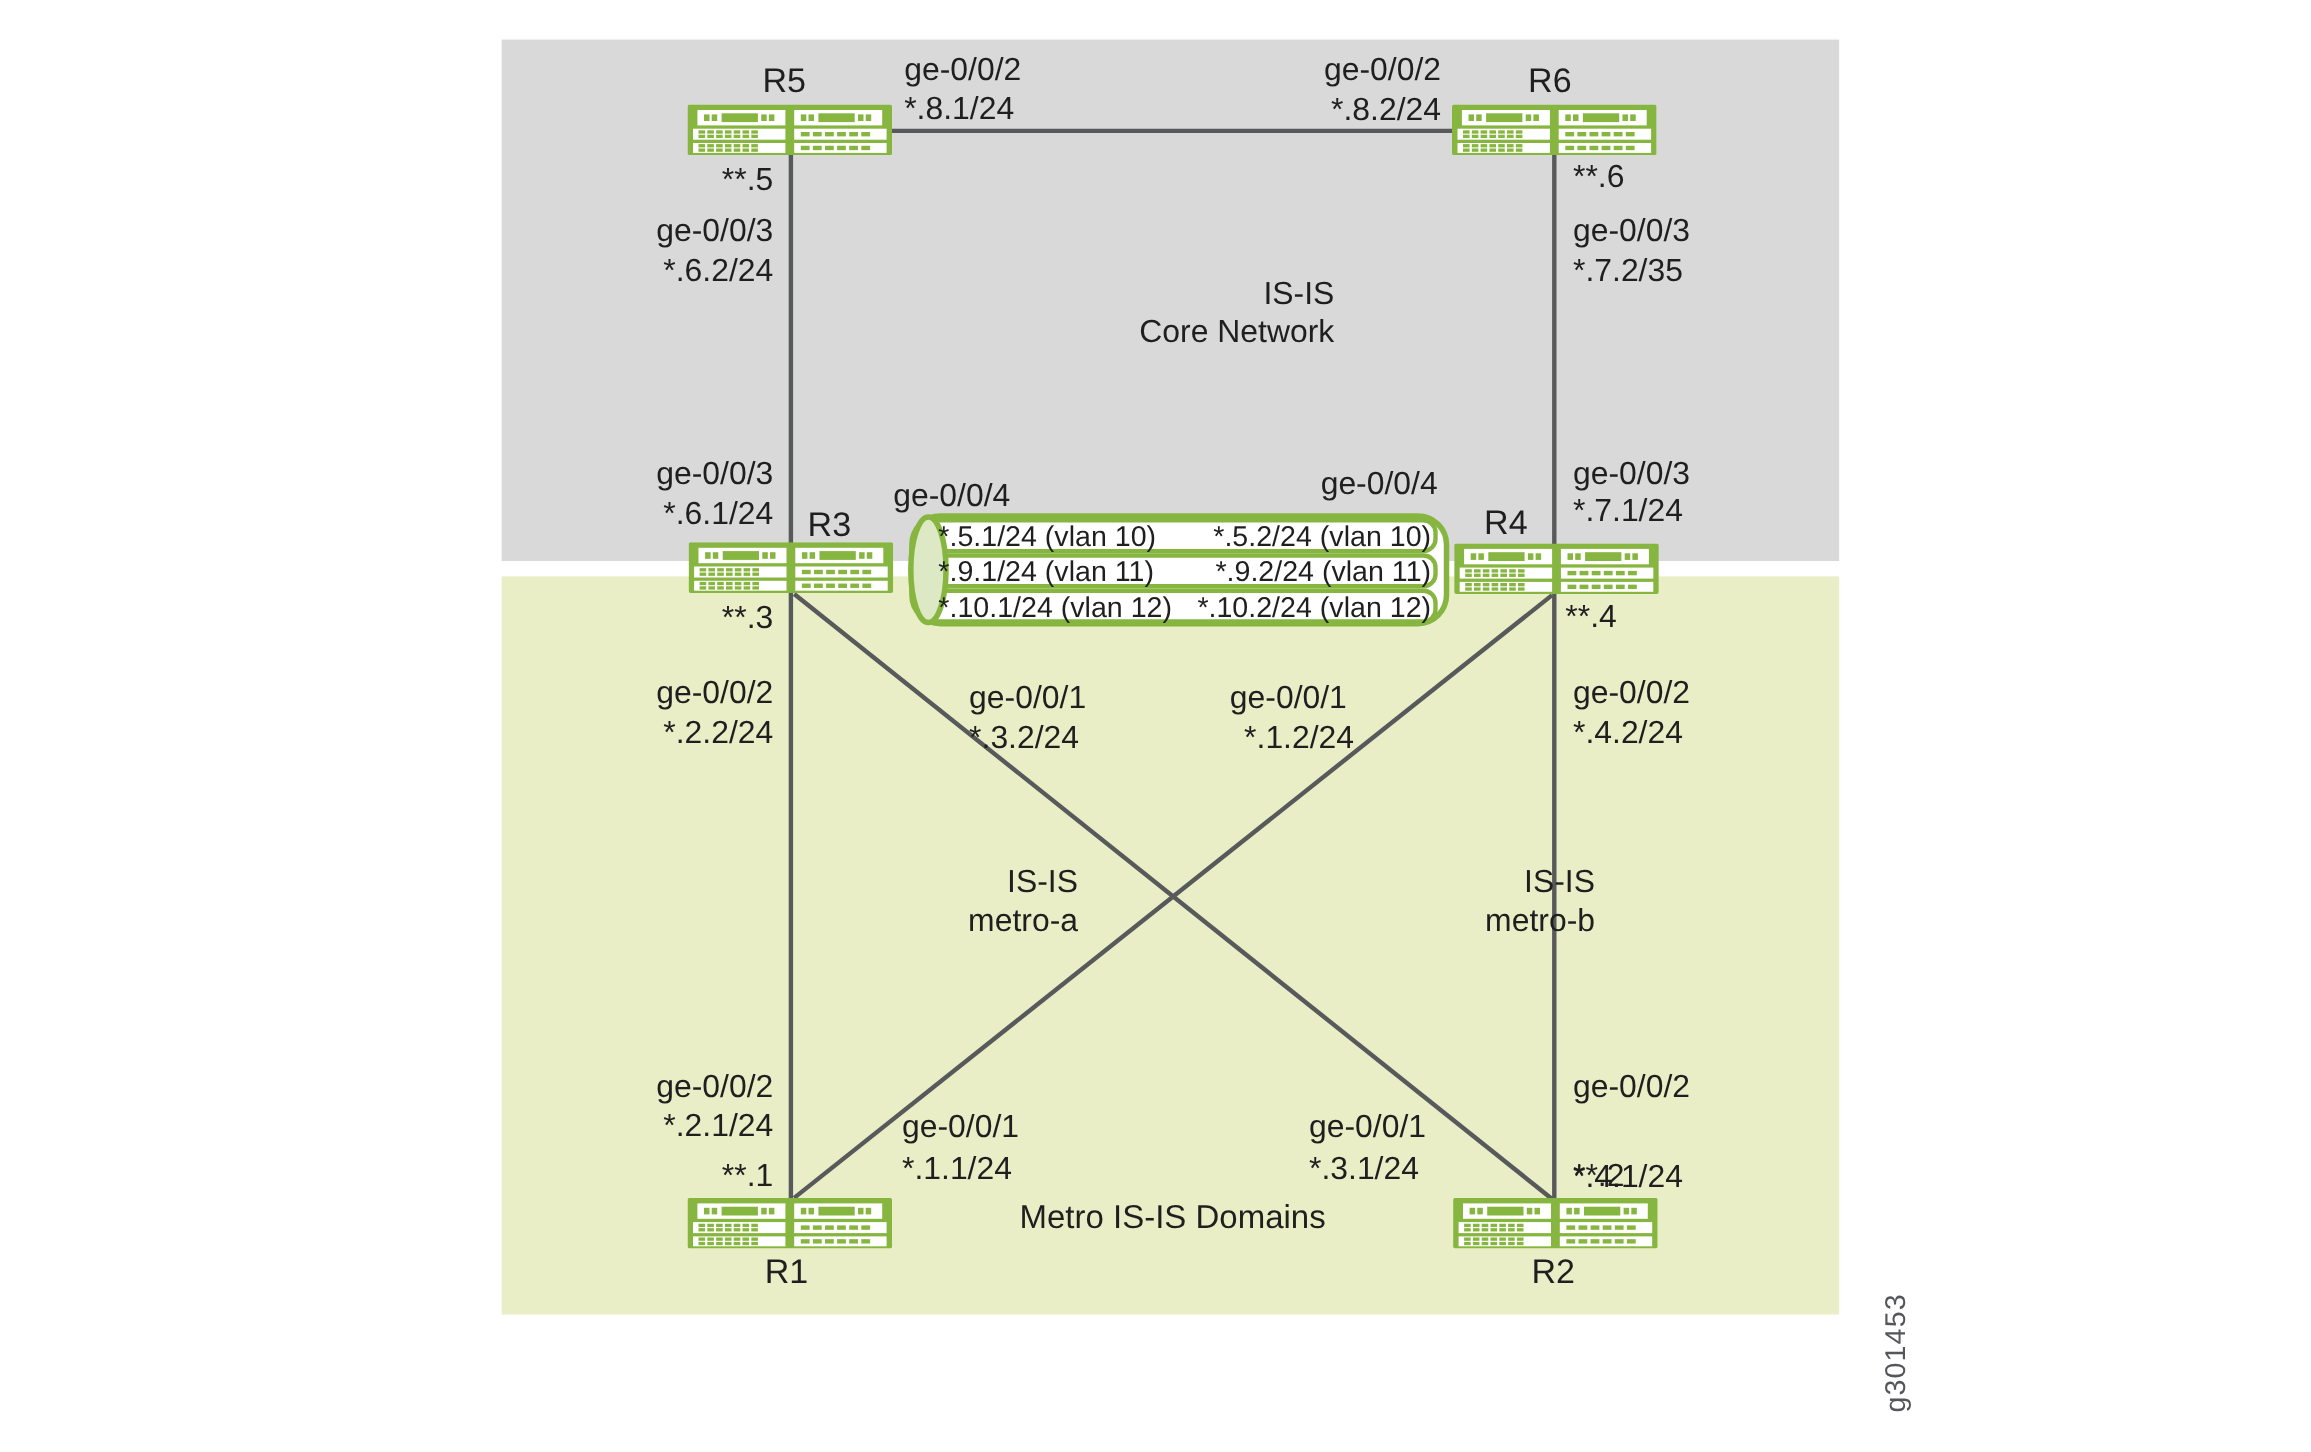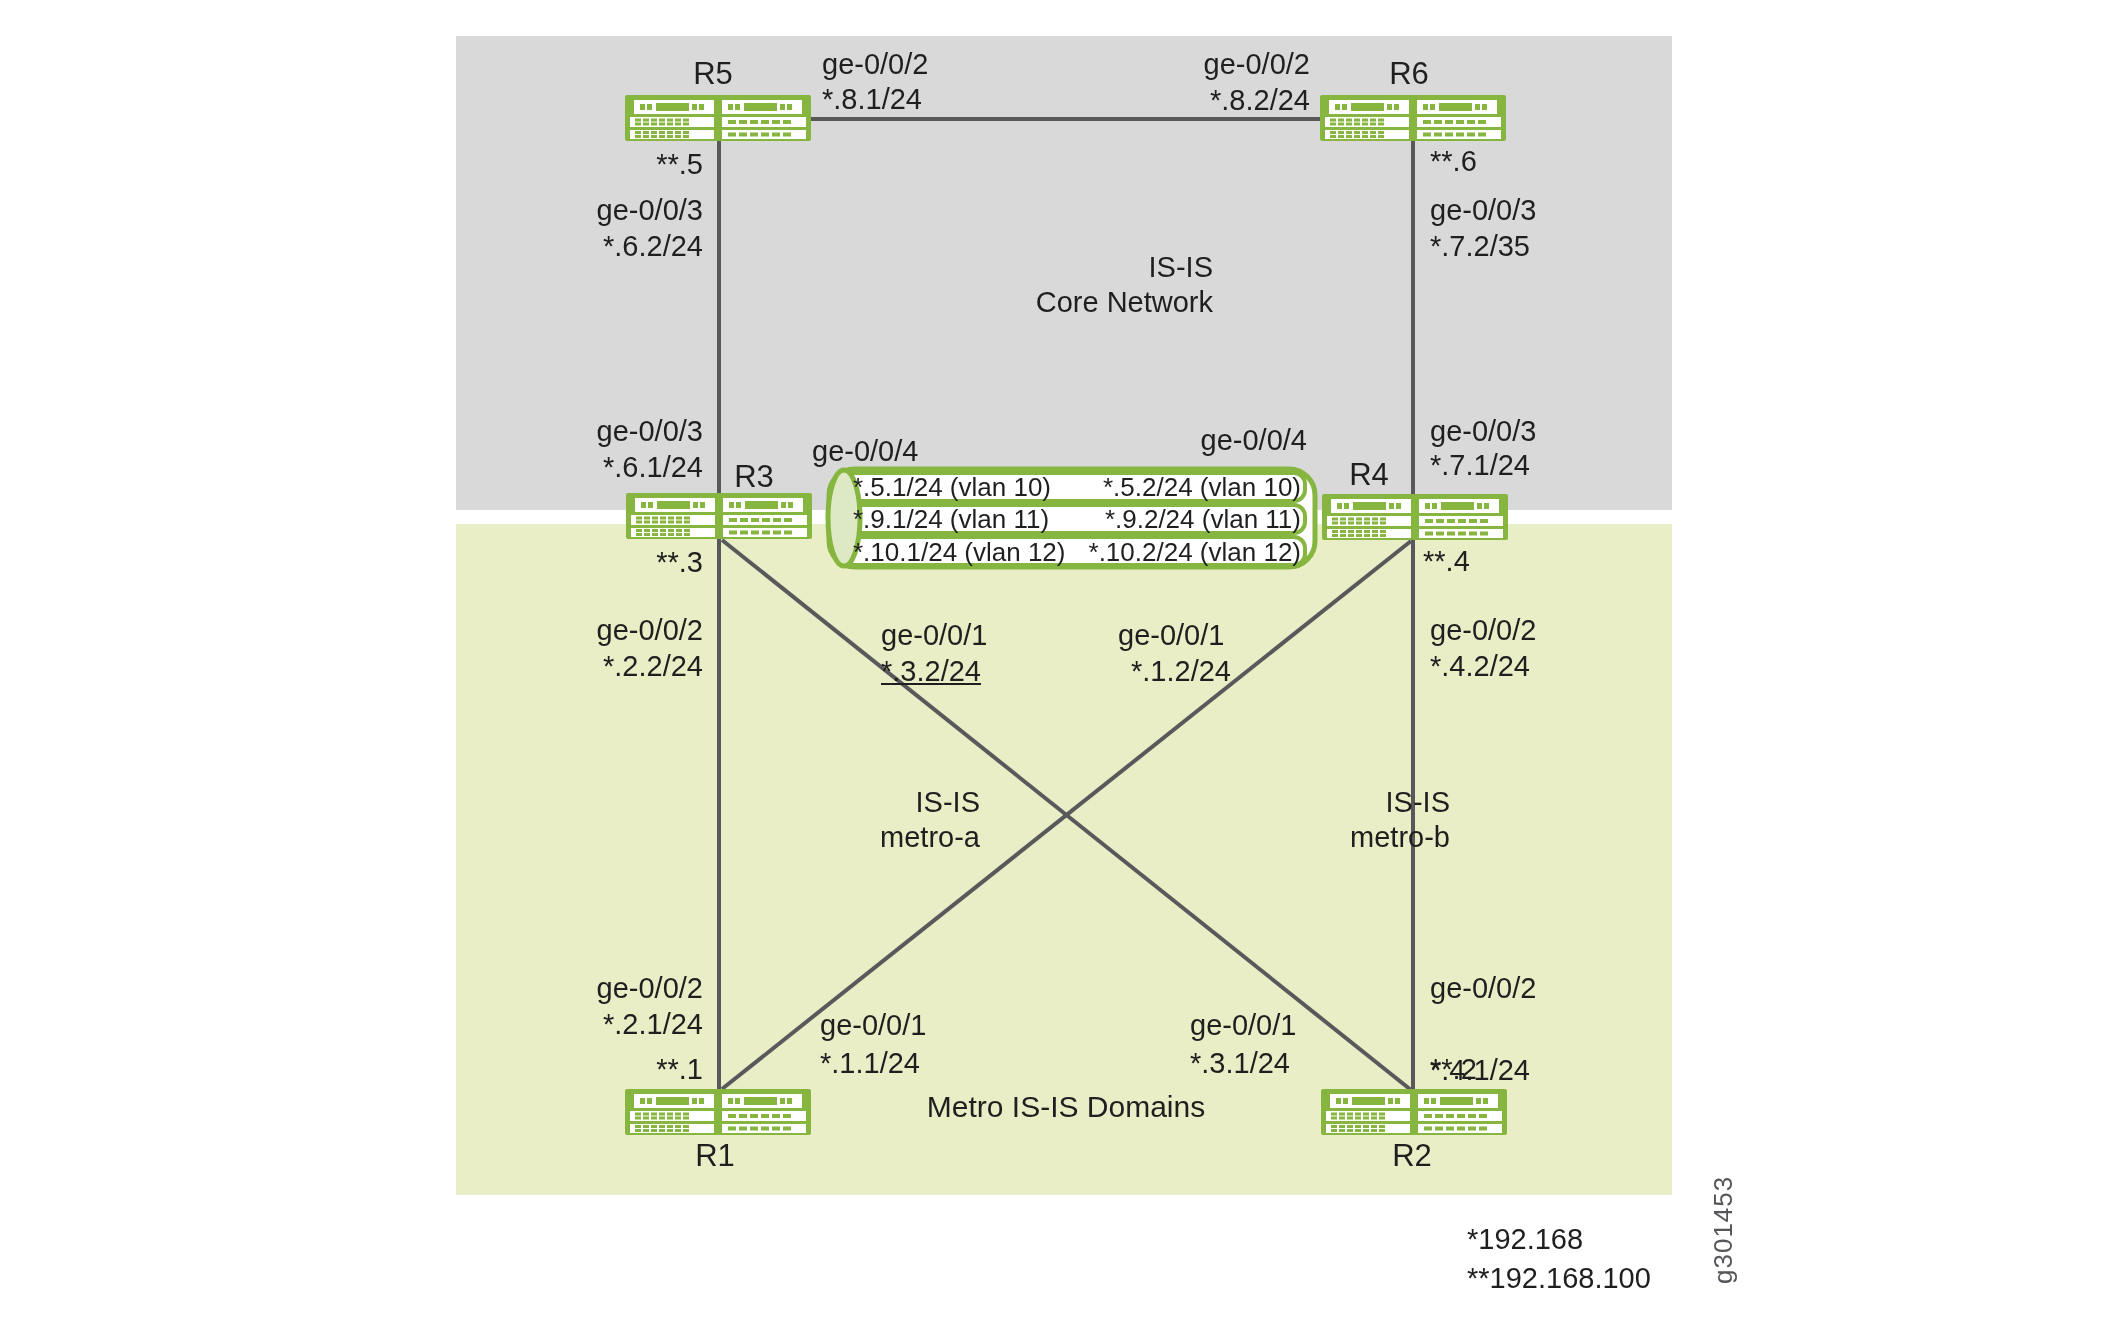--- a/index.html
+++ b/index.html
@@ -216,21 +216,21 @@
 
   <div class="lbl" style="left:822px;top:46px;">ge-0/0/2</div>
   <div class="lbl" style="left:822px;top:81px;">*.8.1/24</div>
   <div class="lbl r" style="right:791px;top:46px;">ge-0/0/2</div>
   <div class="lbl r" style="right:791px;top:82px;">*.8.2/24</div>
 
   <div class="lbl" style="left:812px;top:433px;">ge-0/0/4</div>
   <div class="lbl r" style="right:794px;top:422px;">ge-0/0/4</div>
 
   <div class="lbl" style="left:881px;top:617px;">ge-0/0/1</div>
-  <div class="lbl" style="left:881px;top:653px;text-decoration:underline;">*.3.2/24</div>
+  <div class="lbl" style="left:881px;top:653px;">*.3.2/24</div>
   <div class="lbl" style="left:1118px;top:617px;">ge-0/0/1</div>
   <div class="lbl" style="left:1131px;top:653px;text-align:center;">*.1.2/24</div>
   <div class="lbl" style="left:820px;top:1007px;">ge-0/0/1</div>
   <div class="lbl" style="left:820px;top:1045px;">*.1.1/24</div>
   <div class="lbl" style="left:1190px;top:1007px;">ge-0/0/1</div>
   <div class="lbl" style="left:1190px;top:1045px;">*.3.1/24</div>
 
   <div class="title-block" style="left:913px;top:250px;">
     <div>IS-IS</div>
     <div>Core Network</div>
@@ -238,20 +238,16 @@
   <div class="title-block" style="left:680px;top:785px;">
     <div>IS-IS</div>
     <div>metro-a</div>
   </div>
   <div class="title-block" style="left:1150px;top:785px;">
     <div>IS-IS</div>
     <div>metro-b</div>
   </div>
   <div class="banner" style="left:866px;top:1089px;">Metro IS-IS Domains</div>
 
-  <div class="footnotes">
-    <div>*192.168</div>
-    <div>**192.168.100</div>
-  </div>
 
   <div class="watermark">g301453</div>
 
 </div>
 
 </body></html>

